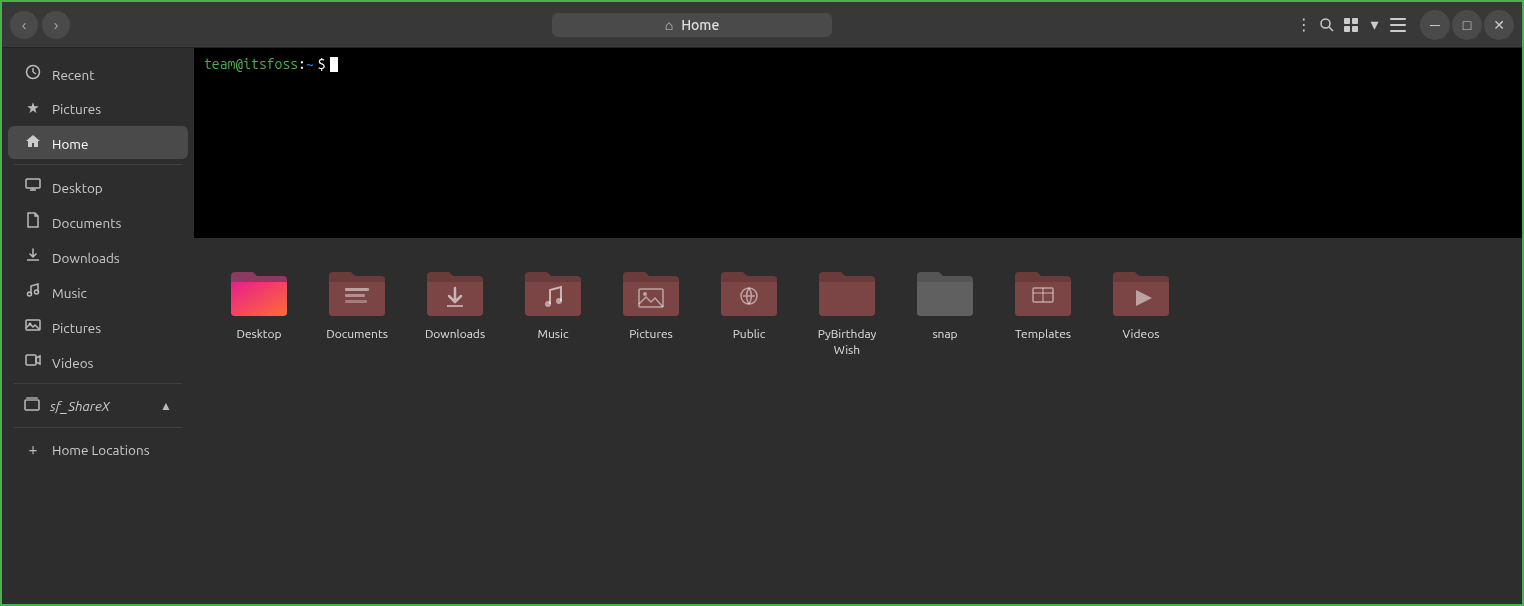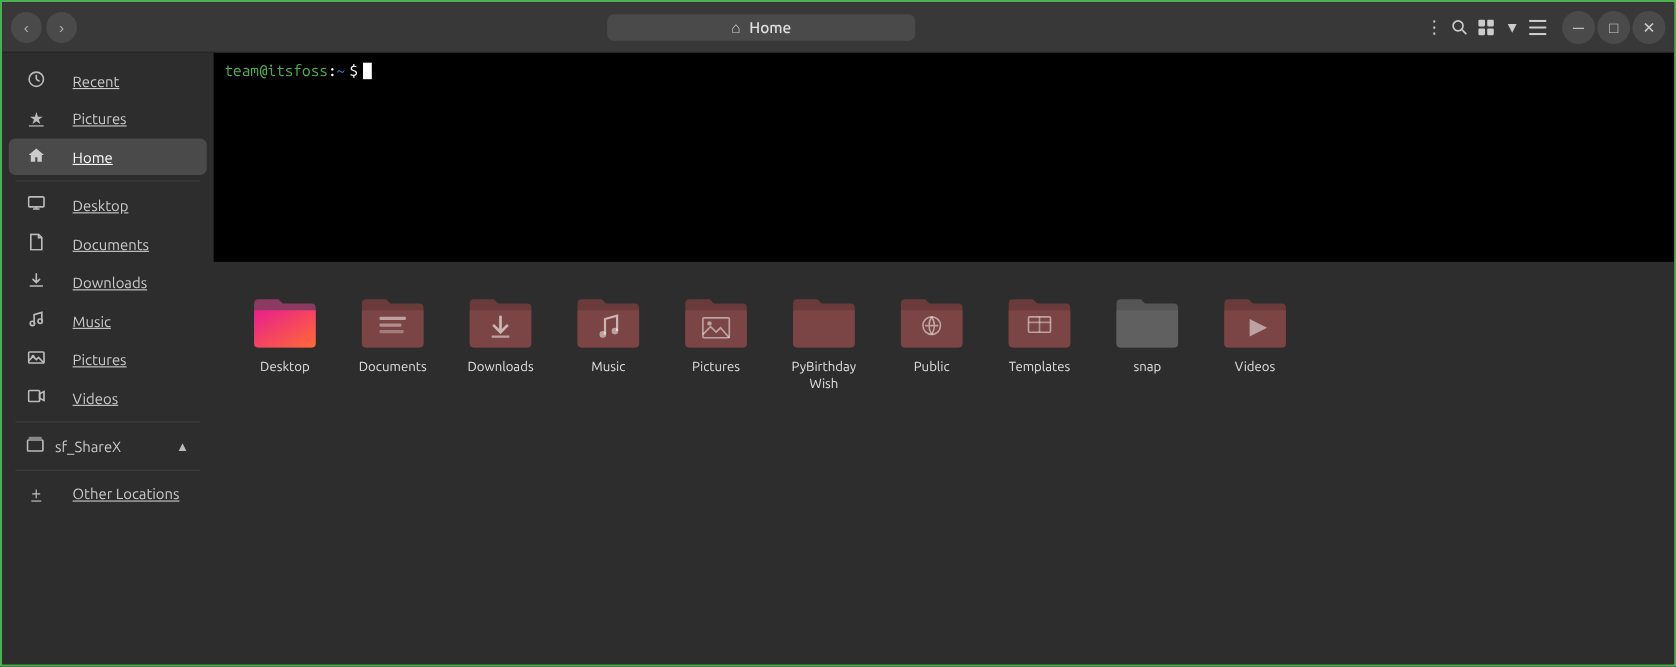--- a/index.html
+++ b/index.html
@@ -122,30 +122,29 @@
       width: 192px;
       background: #2d2d2d;
       display: flex;
       flex-direction: column;
       padding: 8px 0;
       flex-shrink: 0;
       overflow-y: auto;
     }
     .sidebar-item {
       display: flex;
-      align-items: center;
-      gap: 24px;
+      align-items: flex-end;
+      gap: 10px;
       padding: 7px 16px;
       color: #ccc;
       font-size: 13.5px;
       cursor: pointer;
       border-radius: 6px;
       margin: 1px 6px;
       transition: background 0.1s;
-      text-decoration: underline;
     }
     .sidebar-item.active { background: #4a4a4a; color: #fff; }
     .sidebar-item .icon {
       font-size: 15px;
       color: #bbb;
       width: 18px;
       text-align: center;
     }
     .sidebar-divider {
       height: 1px;
@@ -157,21 +156,21 @@
       align-items: center;
       gap: 10px;
       padding: 7px 16px;
       color: #ccc;
       font-size: 13.5px;
       cursor: pointer;
       border-radius: 6px;
       margin: 1px 6px;
       justify-content: space-between;
     }
-    .sidebar-item-sf .left { display: flex; align-items: center; gap: 10px; }
+    .sidebar-item-sf .left { display: flex; align-items: center; gap: 10px; font-style: italic; }
     
     .content-pane {
       flex: 1;
       display: flex;
       flex-direction: column;
       overflow: hidden;
       background: #2d2d2d;
     }
     
     .terminal-area {
@@ -395,21 +394,21 @@
                 <rect x="2" y="1" width="12" height="4" rx="1" fill="#888"></rect>
               </svg>
           </span>
           <span>sf_ShareX</span>
         </div>
         <span style="color:#bbb; font-size:12px;">▲</span>
       </div>
       <div class="sidebar-divider"></div>
       <div class="sidebar-item">
         <span class="icon" style="font-size:16px; color:#bbb;">+</span>
-        <span>Other Locations</span>
+        <span>Home Locations</span>
       </div>
     </div>
 
     <div class="content-pane">
 
       <div class="terminal-area">
         <div class="terminal-prompt">
           <span class="terminal-user">team@itsfoss</span>
           <span class="terminal-colon">:</span>
           <span class="terminal-path">~</span>
@@ -485,63 +484,63 @@
             </svg>
           </div>
           <span class="file-label">Pictures</span>
         </div>
 
         <div class="file-item">
           <div class="folder-icon">
             <svg viewBox="0 0 64 54" xmlns="http://www.w3.org/2000/svg">
               <path d="M4 10 Q4 6 8 6 L26 6 L30 10 L56 10 Q60 10 60 14 L60 46 Q60 50 56 50 L8 50 Q4 50 4 46 Z" fill="#6B3A3A"></path>
               <path d="M4 16 L60 16 L60 46 Q60 50 56 50 L8 50 Q4 50 4 46 Z" fill="#7B4545"></path>
-            </svg>
-          </div>
-          <span class="file-label">PyBirthday Wish</span>
-        </div>
-
-        <div class="file-item">
-          <div class="folder-icon">
-            <svg viewBox="0 0 64 54" xmlns="http://www.w3.org/2000/svg">
-              <path d="M4 10 Q4 6 8 6 L26 6 L30 10 L56 10 Q60 10 60 14 L60 46 Q60 50 56 50 L8 50 Q4 50 4 46 Z" fill="#6B3A3A"></path>
-              <path d="M4 16 L60 16 L60 46 Q60 50 56 50 L8 50 Q4 50 4 46 Z" fill="#7B4545"></path>
               <path d="M32 22 a8 8 0 1 1 0 16 a8 8 0 0 1 0-16" stroke="rgba(255,255,255,0.5)" stroke-width="1.5" fill="none"></path>
               <path d="M26 30 L38 30 M32 22 Q27 30 32 38 M32 22 Q37 30 32 38" stroke="rgba(255,255,255,0.5)" stroke-width="1.5" fill="none"></path>
             </svg>
           </div>
           <span class="file-label">Public</span>
+        </div>
+
+        <div class="file-item">
+          <div class="folder-icon">
+            <svg viewBox="0 0 64 54" xmlns="http://www.w3.org/2000/svg">
+              <path d="M4 10 Q4 6 8 6 L26 6 L30 10 L56 10 Q60 10 60 14 L60 46 Q60 50 56 50 L8 50 Q4 50 4 46 Z" fill="#6B3A3A"></path>
+              <path d="M4 16 L60 16 L60 46 Q60 50 56 50 L8 50 Q4 50 4 46 Z" fill="#7B4545"></path>
+            </svg>
+          </div>
+          <span class="file-label">PyBirthday Wish</span>
+        </div>
+
+        <div class="file-item">
+          <div class="folder-icon">
+            <svg viewBox="0 0 64 54" xmlns="http://www.w3.org/2000/svg">
+              <path d="M4 10 Q4 6 8 6 L26 6 L30 10 L56 10 Q60 10 60 14 L60 46 Q60 50 56 50 L8 50 Q4 50 4 46 Z" fill="#555"></path>
+              <path d="M4 16 L60 16 L60 46 Q60 50 56 50 L8 50 Q4 50 4 46 Z" fill="#606060"></path>
+            </svg>
+          </div>
+          <span class="file-label">snap</span>
         </div>
 
         <div class="file-item">
           <div class="folder-icon">
             <svg viewBox="0 0 64 54" xmlns="http://www.w3.org/2000/svg">
               <path d="M4 10 Q4 6 8 6 L26 6 L30 10 L56 10 Q60 10 60 14 L60 46 Q60 50 56 50 L8 50 Q4 50 4 46 Z" fill="#6B3A3A"></path>
               <path d="M4 16 L60 16 L60 46 Q60 50 56 50 L8 50 Q4 50 4 46 Z" fill="#7B4545"></path>
               <rect x="22" y="22" width="20" height="14" rx="1" stroke="rgba(255,255,255,0.5)" stroke-width="1.5" fill="none"></rect>
               <line x1="22" y1="27" x2="42" y2="27" stroke="rgba(255,255,255,0.4)" stroke-width="1.5"></line>
               <line x1="32" y1="22" x2="32" y2="36" stroke="rgba(255,255,255,0.4)" stroke-width="1.5"></line>
             </svg>
           </div>
           <span class="file-label">Templates</span>
         </div>
 
         <div class="file-item">
           <div class="folder-icon">
             <svg viewBox="0 0 64 54" xmlns="http://www.w3.org/2000/svg">
-              <path d="M4 10 Q4 6 8 6 L26 6 L30 10 L56 10 Q60 10 60 14 L60 46 Q60 50 56 50 L8 50 Q4 50 4 46 Z" fill="#555"></path>
-              <path d="M4 16 L60 16 L60 46 Q60 50 56 50 L8 50 Q4 50 4 46 Z" fill="#606060"></path>
-            </svg>
-          </div>
-          <span class="file-label">snap</span>
-        </div>
-
-        <div class="file-item">
-          <div class="folder-icon">
-            <svg viewBox="0 0 64 54" xmlns="http://www.w3.org/2000/svg">
               <path d="M4 10 Q4 6 8 6 L26 6 L30 10 L56 10 Q60 10 60 14 L60 46 Q60 50 56 50 L8 50 Q4 50 4 46 Z" fill="#6B3A3A"></path>
               <path d="M4 16 L60 16 L60 46 Q60 50 56 50 L8 50 Q4 50 4 46 Z" fill="#7B4545"></path>
               <polygon points="27,24 27,40 43,32" fill="rgba(255,255,255,0.5)"></polygon>
             </svg>
           </div>
           <span class="file-label">Videos</span>
         </div>
 
       </div>
     </div>

